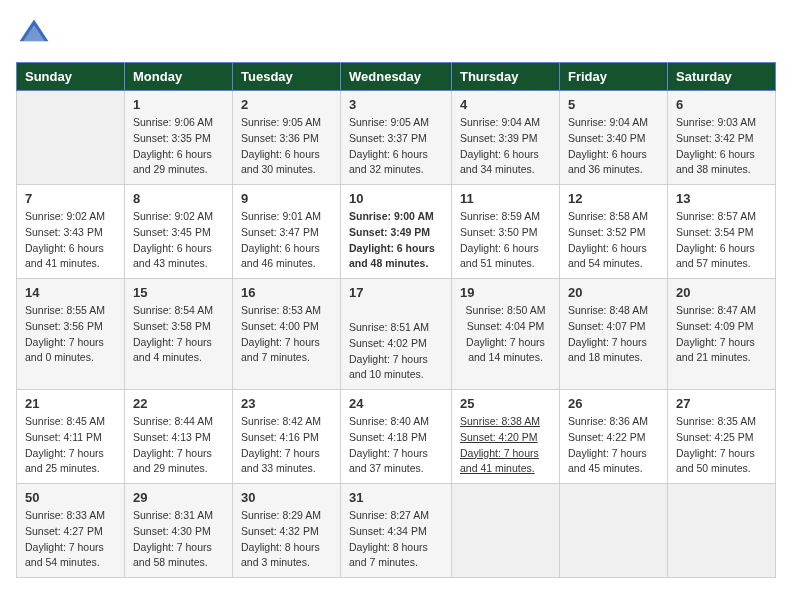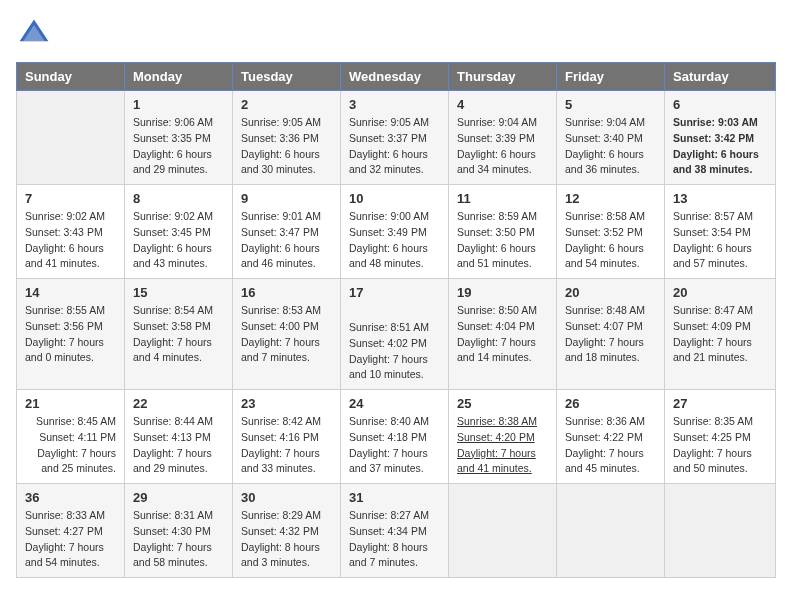--- a/index.html
+++ b/index.html
@@ -50,21 +50,21 @@
     }
     .title-location {
       font-size: 15px;
       color: #555;
     }
     .calendar {
       width: 100%;
       border-collapse: collapse;
     }
     .calendar thead tr {
-      background-color: #737373;
+      background-color: #14532d;
     }
     .calendar thead th {
       color: #fff;
       font-size: 13px;
       font-weight: bold;
       padding: 6px 8px;
       text-align: left;
       border: 1px solid #5a85d0;
     }
     .calendar tbody tr {
@@ -162,21 +162,21 @@
         </td>
         <td>
           <span class="day-number">5</span>
           <div class="day-info" style="white-space: pre-line;">Sunrise: 9:04 AM
 Sunset: 3:40 PM
 Daylight: 6 hours
 and 36 minutes.</div>
         </td>
         <td>
           <span class="day-number">6</span>
-          <div class="day-info" style="white-space: pre-line; font-weight: bold;">Sunrise: 9:03 AM
+          <div class="day-info" style="white-space: pre-line;">Sunrise: 9:03 AM
 Sunset: 3:42 PM
 Daylight: 6 hours
 and 38 minutes.</div>
         </td>
       </tr>
       <tr>
         <td>
           <span class="day-number">7</span>
           <div class="day-info" style="white-space: pre-line;">Sunrise: 9:02 AM
 Sunset: 3:43 PM
@@ -192,21 +192,21 @@
         </td>
         <td>
           <span class="day-number">9</span>
           <div class="day-info" style="white-space: pre-line;">Sunrise: 9:01 AM
 Sunset: 3:47 PM
 Daylight: 6 hours
 and 46 minutes.</div>
         </td>
         <td>
           <span class="day-number">10</span>
-          <div class="day-info" style="white-space: pre-line;">Sunrise: 9:00 AM
+          <div class="day-info" style="white-space: pre-line; font-weight: bold;">Sunrise: 9:00 AM
 Sunset: 3:49 PM
 Daylight: 6 hours
 and 48 minutes.</div>
         </td>
         <td>
           <span class="day-number">11</span>
           <div class="day-info" style="white-space: pre-line;">Sunrise: 8:59 AM
 Sunset: 3:50 PM
 Daylight: 6 hours
 and 51 minutes.</div>
@@ -250,21 +250,21 @@
         </td>
         <td>
           <span class="day-number">17</span>
           <div class="day-info" style="white-space: pre-line; margin-top: 20px;">Sunrise: 8:51 AM
 Sunset: 4:02 PM
 Daylight: 7 hours
 and 10 minutes.</div>
         </td>
         <td>
           <span class="day-number">19</span>
-          <div class="day-info" style="white-space: pre-line;">Sunrise: 8:50 AM
+          <div class="day-info" style="white-space: pre-line; text-align: center;">Sunrise: 8:50 AM
 Sunset: 4:04 PM
 Daylight: 7 hours
 and 14 minutes.</div>
         </td>
         <td>
           <span class="day-number">20</span>
           <div class="day-info" style="white-space: pre-line;">Sunrise: 8:48 AM
 Sunset: 4:07 PM
 Daylight: 7 hours
 and 18 minutes.</div>
@@ -273,21 +273,21 @@
           <span class="day-number">20</span>
           <div class="day-info" style="white-space: pre-line;">Sunrise: 8:47 AM
 Sunset: 4:09 PM
 Daylight: 7 hours
 and 21 minutes.</div>
         </td>
       </tr>
       <tr>
         <td>
           <span class="day-number">21</span>
-          <div class="day-info" style="white-space: pre-line; text-align: right;">Sunrise: 8:45 AM
+          <div class="day-info" style="white-space: pre-line;">Sunrise: 8:45 AM
 Sunset: 4:11 PM
 Daylight: 7 hours
 and 25 minutes.</div>
         </td>
         <td>
           <span class="day-number">22</span>
           <div class="day-info" style="white-space: pre-line;">Sunrise: 8:44 AM
 Sunset: 4:13 PM
 Daylight: 7 hours
 and 29 minutes.</div>
@@ -323,21 +323,21 @@
         <td>
           <span class="day-number">27</span>
           <div class="day-info" style="white-space: pre-line;">Sunrise: 8:35 AM
 Sunset: 4:25 PM
 Daylight: 7 hours
 and 50 minutes.</div>
         </td>
       </tr>
       <tr>
         <td>
-          <span class="day-number">36</span>
+          <span class="day-number">50</span>
           <div class="day-info" style="white-space: pre-line;">Sunrise: 8:33 AM
 Sunset: 4:27 PM
 Daylight: 7 hours
 and 54 minutes.</div>
         </td>
         <td>
           <span class="day-number">29</span>
           <div class="day-info" style="white-space: pre-line;">Sunrise: 8:31 AM
 Sunset: 4:30 PM
 Daylight: 7 hours

